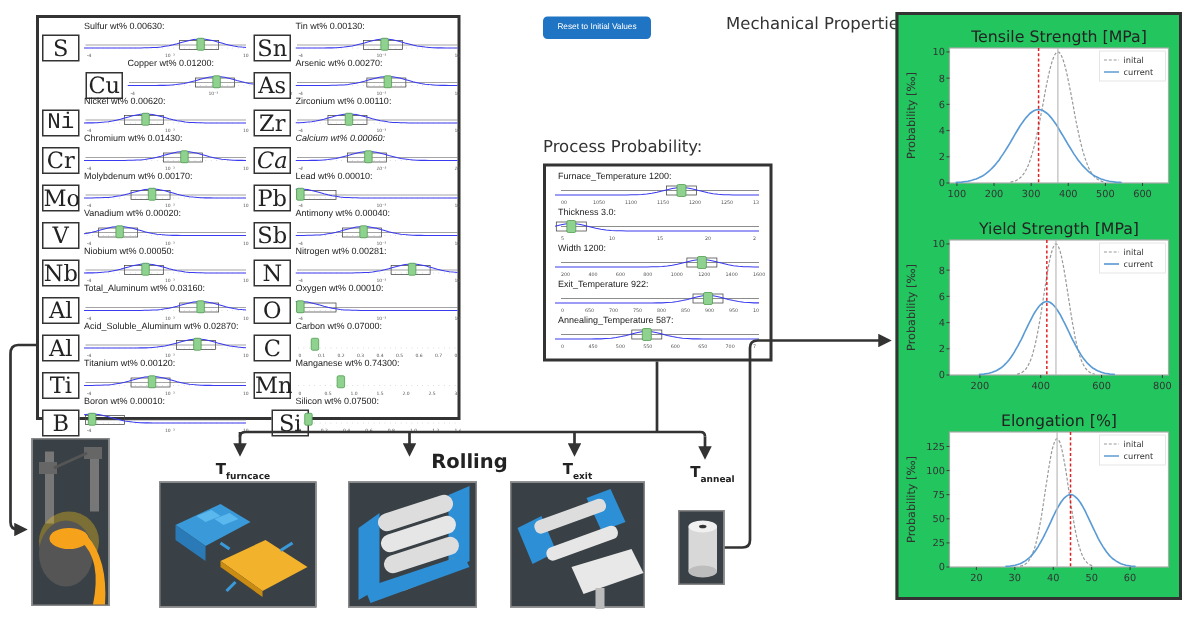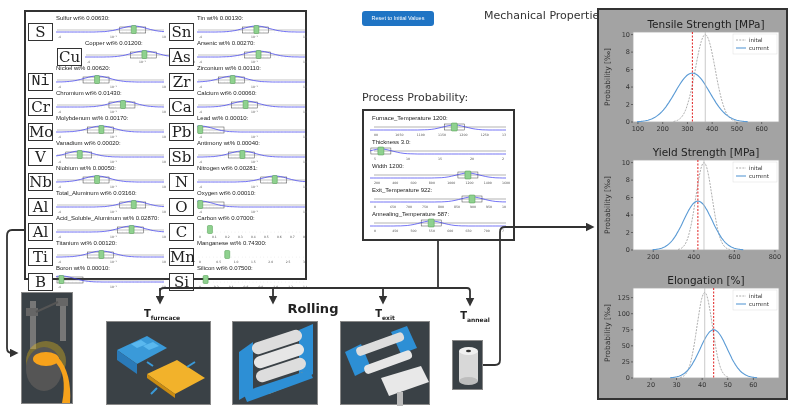--- a/index.html
+++ b/index.html
@@ -7,21 +7,21 @@
   .abs { position: absolute; }
   #elements-panel { left: 24px; top: 10px; width: 283px; height: 270px; border: 2px solid #333; background: #fff; }
   .el-row { position: absolute; height: 21px; }
   .el-sym { position: absolute; width: 25px; height: 18px; border: 1.5px solid #333; font-family: "DejaVu Serif", serif; font-size: 15px; line-height: 16px; text-align: center; background: #fff; }
   .el-label { position: absolute; font-family: "Liberation Sans", sans-serif; font-size: 6px; color: #222; white-space: nowrap; }
   #reset-button { left: 362px; top: 11px; width: 72px; height: 15px; background: #1f74c4; color: #fff; border-radius: 3px; font-family: "Liberation Sans", sans-serif; font-size: 5.5px; line-height: 15px; text-align: center; cursor: pointer; }
   #predicted-title { left: 484px; top: 9px; font-family: "DejaVu Sans", sans-serif; font-size: 11px; line-height: 14px; color: #333; }
   #process-title { left: 362px; top: 91px; font-family: "DejaVu Sans", sans-serif; font-size: 11px; color: #333; }
   #process-panel { left: 362px; top: 109px; width: 153px; height: 132px; border: 2px solid #333; background: #fff; }
   .pp-label { position: absolute; font-family: "Liberation Sans", sans-serif; font-size: 6px; color: #222; white-space: nowrap; }
-  #props-panel { left: 597px; top: 8px; width: 191px; height: 392px; border: 2px solid #333; background: #a3a3a3; }
+  #props-panel { left: 597px; top: 8px; width: 191px; height: 392px; border: 2px solid #333; background: #22c55e; }
   .stage-label { position: absolute; font-family: "DejaVu Sans", sans-serif; font-weight: bold; color: #222; font-size: 10px; text-align: center; }
   .stage-label sub { font-size: 6px; }
   .stage-img { position: absolute; background: #3a4146; border: 1px solid #888; }
   svg text { font-family: "DejaVu Sans", sans-serif; }
 </style>
 </head>
 <body>
 
 <div id="elements-panel" class="abs">
     <div class="el-row" style="left: 2px; top: 4px; width: 138px;">
@@ -619,21 +619,21 @@
         <circle cx="106.4" cy="9" r="0.3" fill="#bbb"></circle>
         <text x="2" y="15" font-size="3" fill="#555">-4</text>
         <text x="54" y="15" font-size="3" fill="#555">10⁻³</text>
         <text x="106" y="15" font-size="3" fill="#555">10⁻²</text>
         <rect x="21.64" y="4" width="26" height="6" fill="none" stroke="#444" stroke-width="0.5"></rect>
         <line x1="1" x2="108" y1="7" y2="7" stroke="#666" stroke-width="0.4"></line>
         <path d="M0.0,8.9L2.7,8.8L5.4,8.6L8.1,8.4L10.8,8.1L13.5,7.7L16.2,7.1L18.9,6.5L21.6,5.7L24.3,5.0L27.0,4.2L29.7,3.6L32.4,3.2L35.1,3.0L37.8,3.1L40.5,3.4L43.2,4.0L45.9,4.7L48.6,5.4L51.3,6.2L54.0,6.9L56.7,7.5L59.4,7.9L62.1,8.3L64.8,8.6L67.5,8.7L70.2,8.8L72.9,8.9L75.6,9.0L78.3,9.0L81.0,9.0L83.7,9.0L86.4,9.0L89.1,9.0L91.8,9.0L94.5,9.0L97.2,9.0L99.9,9.0L102.6,9.0L105.3,9.0L108.0,9.0" fill="none" stroke="#3a3af0" stroke-width="0.7"></path>
         <rect x="33.14" y="2.5" width="5" height="8" rx="1" fill="#8fd18f" stroke="#4a9a4a" stroke-width="0.5"></rect>
       </svg>
     </div>
-    <div class="el-row" style="left: 143px; top: 79px; width: 138px;">
+    <div class="el-row" style="left: 143px; top: 79px; width: 138px; font-style: italic;">
       <div class="el-sym" style="left: 0px; top: 7px;">Ca</div>
       <div class="el-label" style="left: 28px; top: -1px;">Calcium wt% 0.00060:</div>
       <svg width="110" height="16" style="position: absolute; left: 28px; top: 7px;">
         <circle cx="2" cy="9" r="0.3" fill="#bbb"></circle>
         <circle cx="5.6" cy="9" r="0.3" fill="#bbb"></circle>
         <circle cx="9.2" cy="9" r="0.3" fill="#bbb"></circle>
         <circle cx="12.8" cy="9" r="0.3" fill="#bbb"></circle>
         <circle cx="16.4" cy="9" r="0.3" fill="#bbb"></circle>
         <circle cx="20" cy="9" r="0.3" fill="#bbb"></circle>
         <circle cx="23.6" cy="9" r="0.3" fill="#bbb"></circle>
@@ -925,21 +925,21 @@
         <text x="19.333333333333332" y="15" font-size="3" fill="#555">0.5</text>
         <text x="36.666666666666664" y="15" font-size="3" fill="#555">1.0</text>
         <text x="54" y="15" font-size="3" fill="#555">1.5</text>
         <text x="71.33333333333333" y="15" font-size="3" fill="#555">2.0</text>
         <text x="88.66666666666667" y="15" font-size="3" fill="#555">2.5</text>
         <text x="106" y="15" font-size="3" fill="#555">3</text>
         <rect x="27.740000000000002" y="2.5" width="5" height="8" rx="1" fill="#8fd18f" stroke="#4a9a4a" stroke-width="0.5"></rect>
       </svg>
     </div>
     <div class="el-row" style="left: 143px; top: 254px; width: 138px;">
-      <div class="el-sym" style="left: 0px; top: 7px;">Si</div>
+      <div class="el-sym" style="left: 12px; top: 7px;">Si</div>
       <div class="el-label" style="left: 28px; top: -1px;">Silicon wt% 0.07500:</div>
       <svg width="110" height="16" style="position: absolute; left: 28px; top: 7px;">
         <circle cx="2" cy="9" r="0.3" fill="#bbb"></circle>
         <circle cx="5.6" cy="9" r="0.3" fill="#bbb"></circle>
         <circle cx="9.2" cy="9" r="0.3" fill="#bbb"></circle>
         <circle cx="12.8" cy="9" r="0.3" fill="#bbb"></circle>
         <circle cx="16.4" cy="9" r="0.3" fill="#bbb"></circle>
         <circle cx="20" cy="9" r="0.3" fill="#bbb"></circle>
         <circle cx="23.6" cy="9" r="0.3" fill="#bbb"></circle>
         <circle cx="27.2" cy="9" r="0.3" fill="#bbb"></circle>

